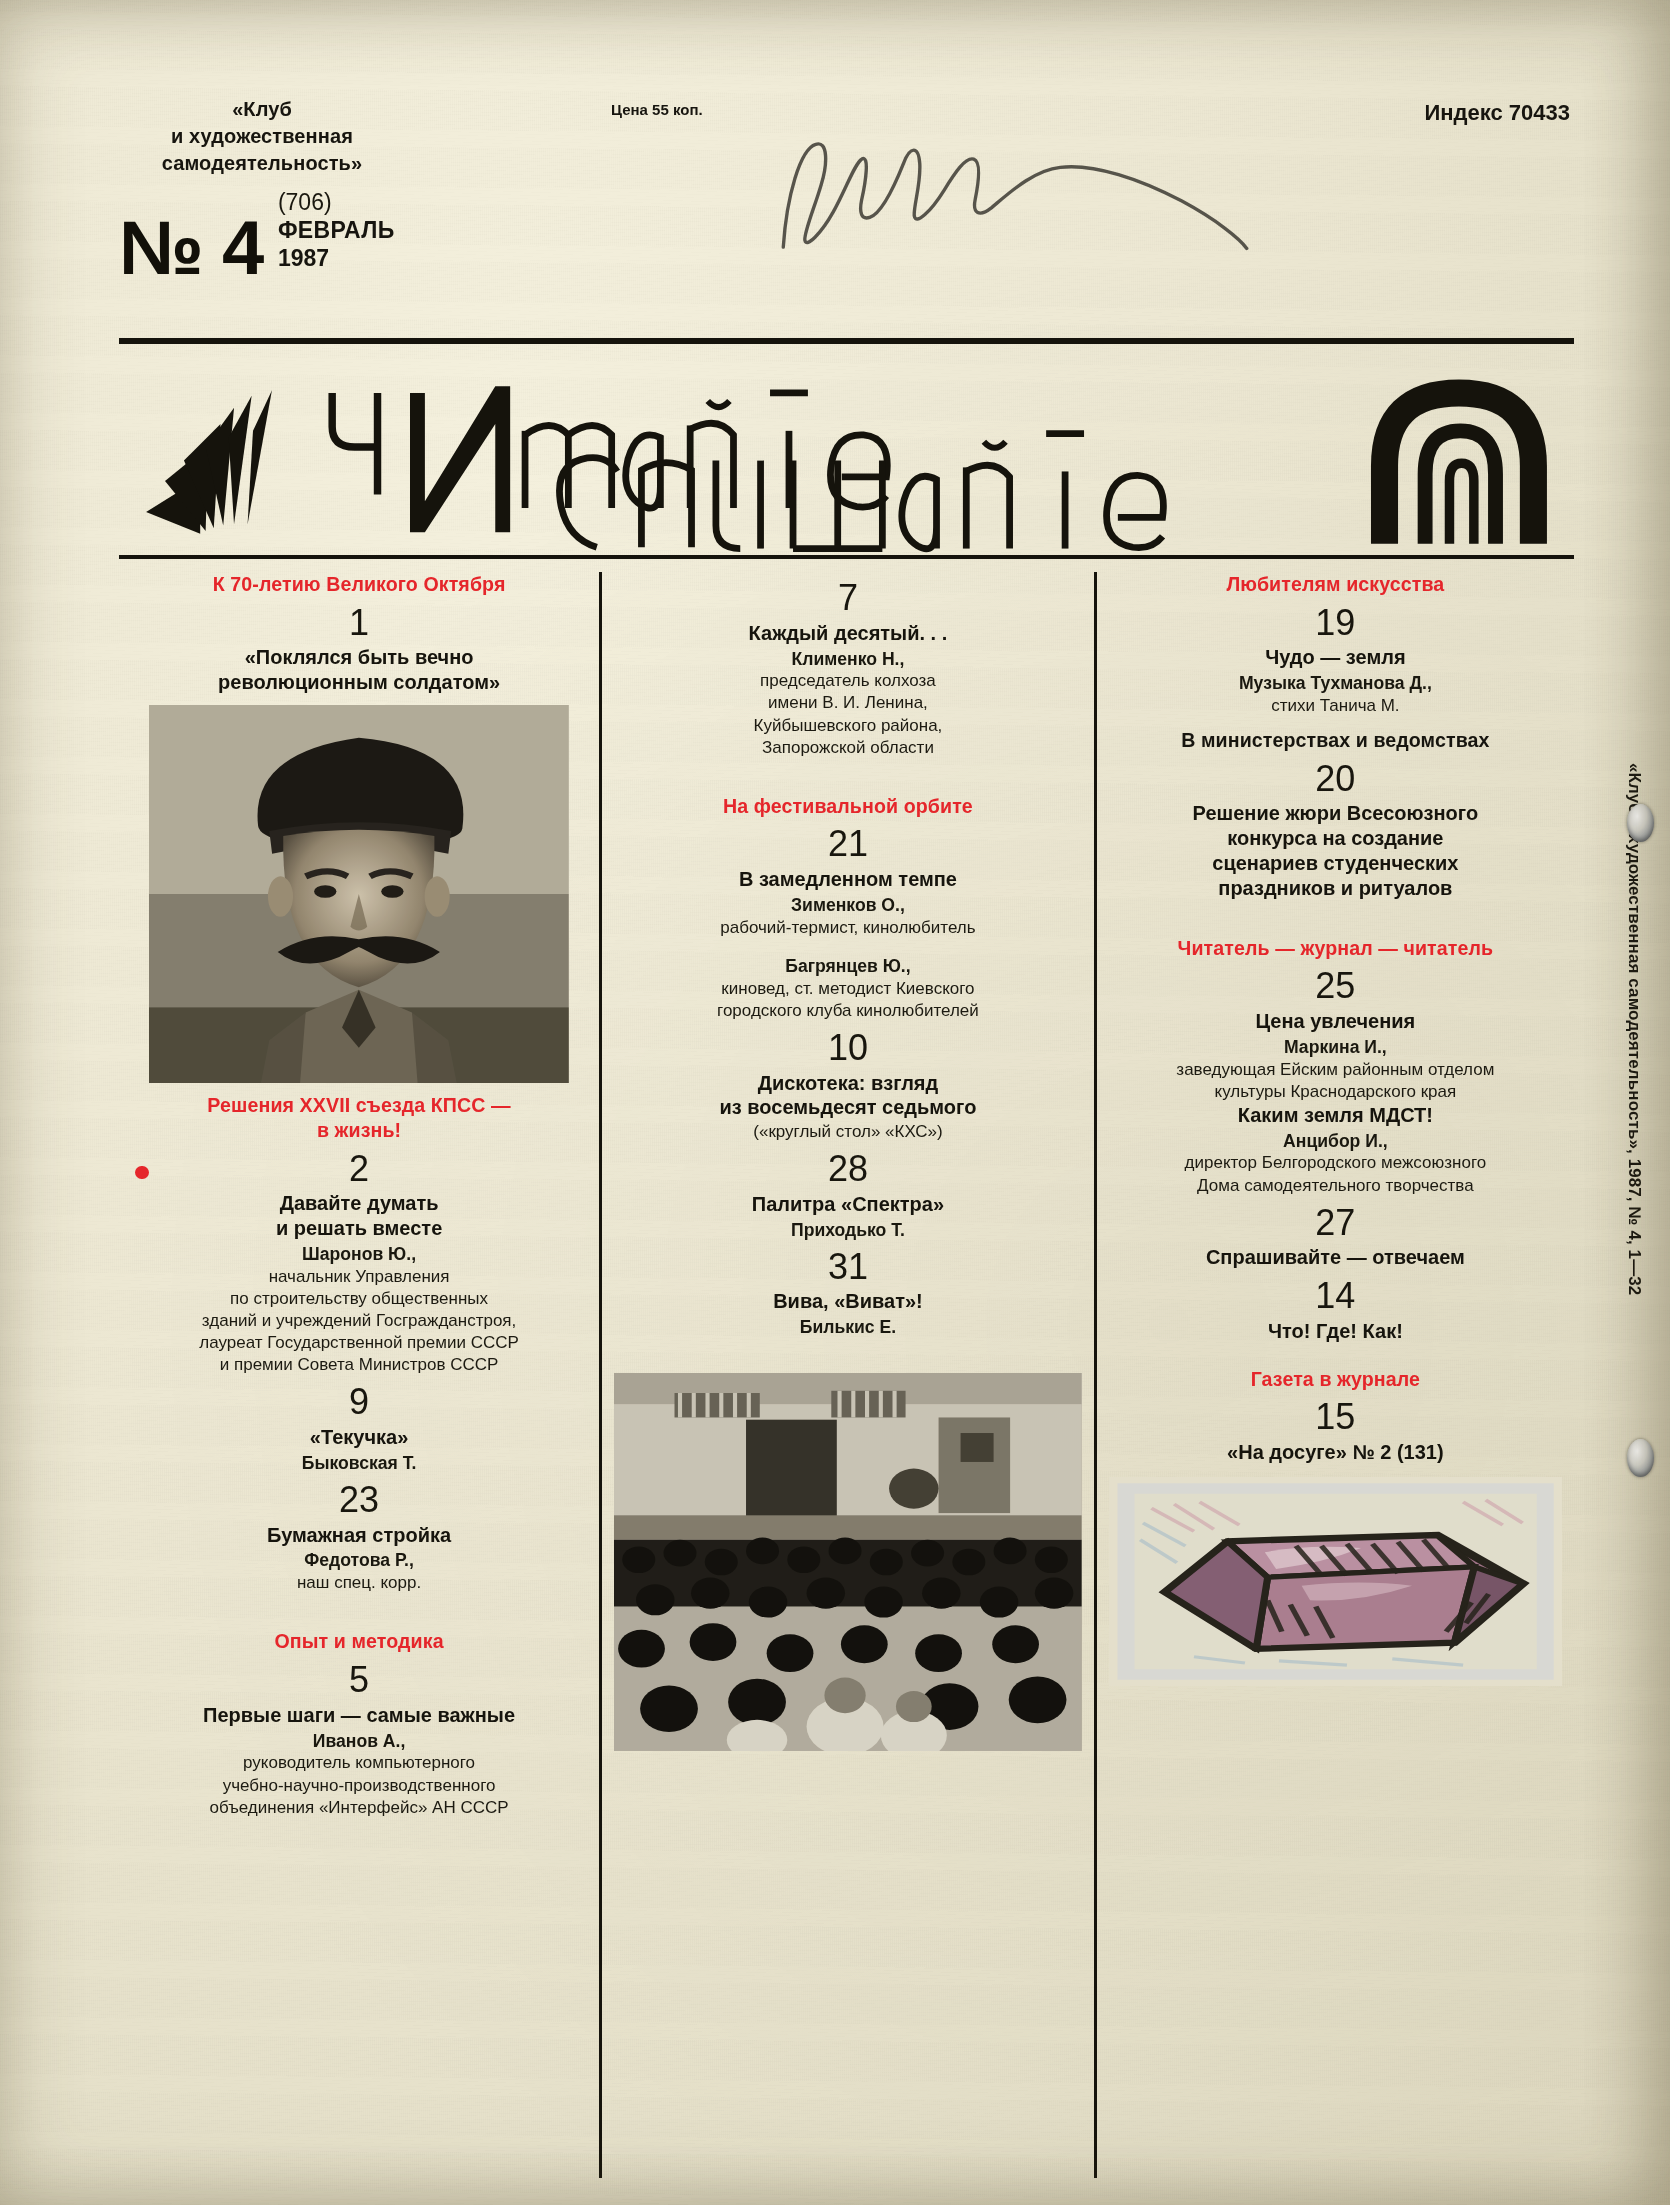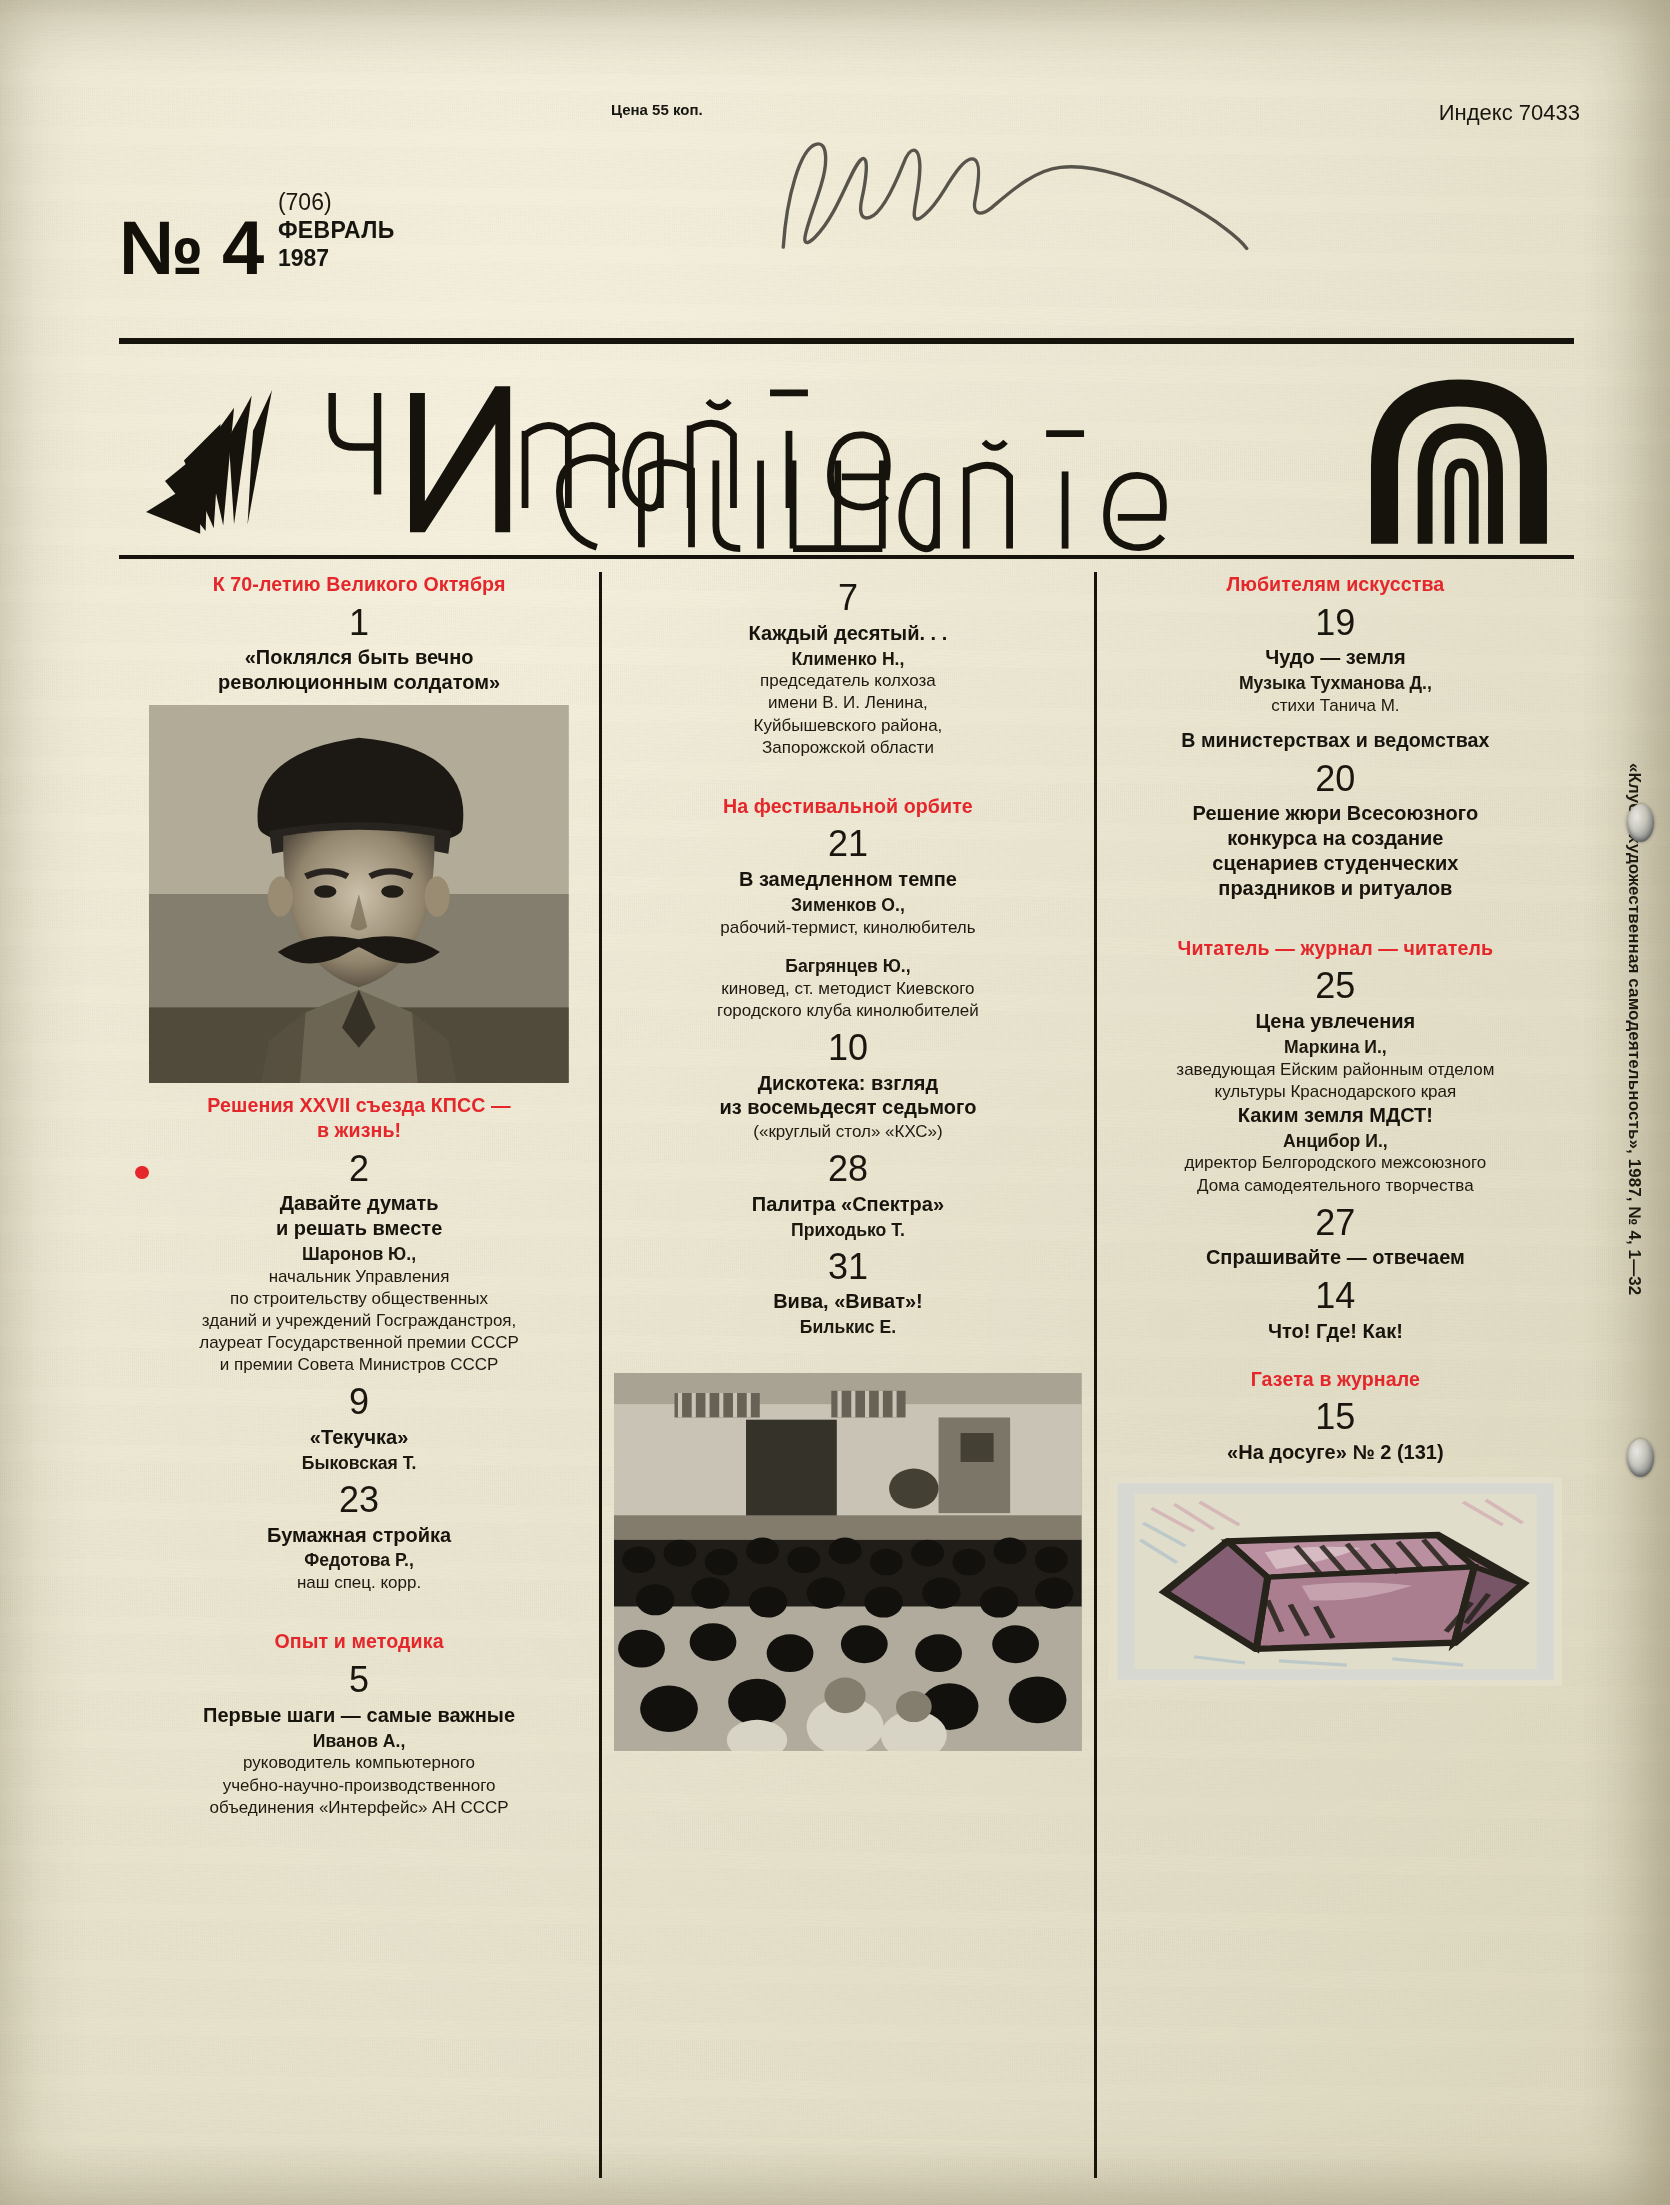--- a/index.html
+++ b/index.html
@@ -20,21 +20,21 @@
       repeating-linear-gradient(2deg, rgba(0,0,0,.02) 0 0.7px, rgba(255,255,255,0) 0.7px 3.4px),
       radial-gradient(circle at 70% 60%, rgba(120,110,70,.10), rgba(0,0,0,0) 60%);
   }
   .edge-shade{position:absolute;inset:0;pointer-events:none;
     box-shadow: inset 0 0 81px rgba(90,80,45,.28), inset -27px 0 61px rgba(80,70,40,.20);}
 
   
   .hdr-brand{position:absolute;left:103px;top:96px;width:318px;text-align:center;
     font-weight:bold;font-size:20px;line-height:1.34;color:#17150f;letter-spacing:0.1px;}
   .hdr-price{position:absolute;left:611px;top:101px;font-weight:bold;font-size:15px;color:#17150f;}
-  .hdr-index{position:absolute;right:90px;top:100px;font-weight:normal;font-size:22px;color:#17150f;}
+  .hdr-index{position:absolute;right:100px;top:100px;font-weight:bold;font-size:22px;color:#17150f;}
 
   .issue-block{position:absolute;left:119px;top:188px;display:flex;align-items:flex-end;gap:15px;}
   .issue-no{font-weight:bold;font-size:76px;line-height:.82;color:#121009;letter-spacing:-1.4px;}
   .issue-meta{padding-bottom:6.8px;}
   .issue-serial{font-size:23px;color:#1a180f;line-height:1.22;}
   .issue-month{font-weight:bold;font-size:23px;color:#17150f;line-height:1.22;letter-spacing:0.3px;}
   .issue-year{font-weight:bold;font-size:23px;color:#17150f;line-height:1.22;}
 
   .signature{position:absolute;left:763px;top:132px;width:554px;height:122px;pointer-events:none;}
 
@@ -75,20 +75,21 @@
   .punch{position:absolute;right:16px;width:27px;height:38px;border-radius:50%;
     background:radial-gradient(ellipse at 38% 32%, #ffffff 0%, #dcdcd6 38%, #9aa0a6 70%, #6f757c 100%);
     box-shadow:0 0 3.4px rgba(0,0,0,.45), inset 0 -2.7px 4.7px rgba(0,0,0,.35);}
 </style>
 </head>
 <body>
 
 <div class="page">
   <div class="grain"></div>
 
+  <div class="hdr-brand">«Клуб<br>и художественная<br>самодеятельность»</div>
   <div class="hdr-price">Цена 55 коп.</div>
   <div class="hdr-index">Индекс 70433</div>
 
   <div class="issue-block">
     <div class="issue-no">№ 4</div>
     <div class="issue-meta">
       <div class="issue-serial">(706)</div>
       <div class="issue-month">ФЕВРАЛЬ</div>
       <div class="issue-year">1987</div>
     </div>

